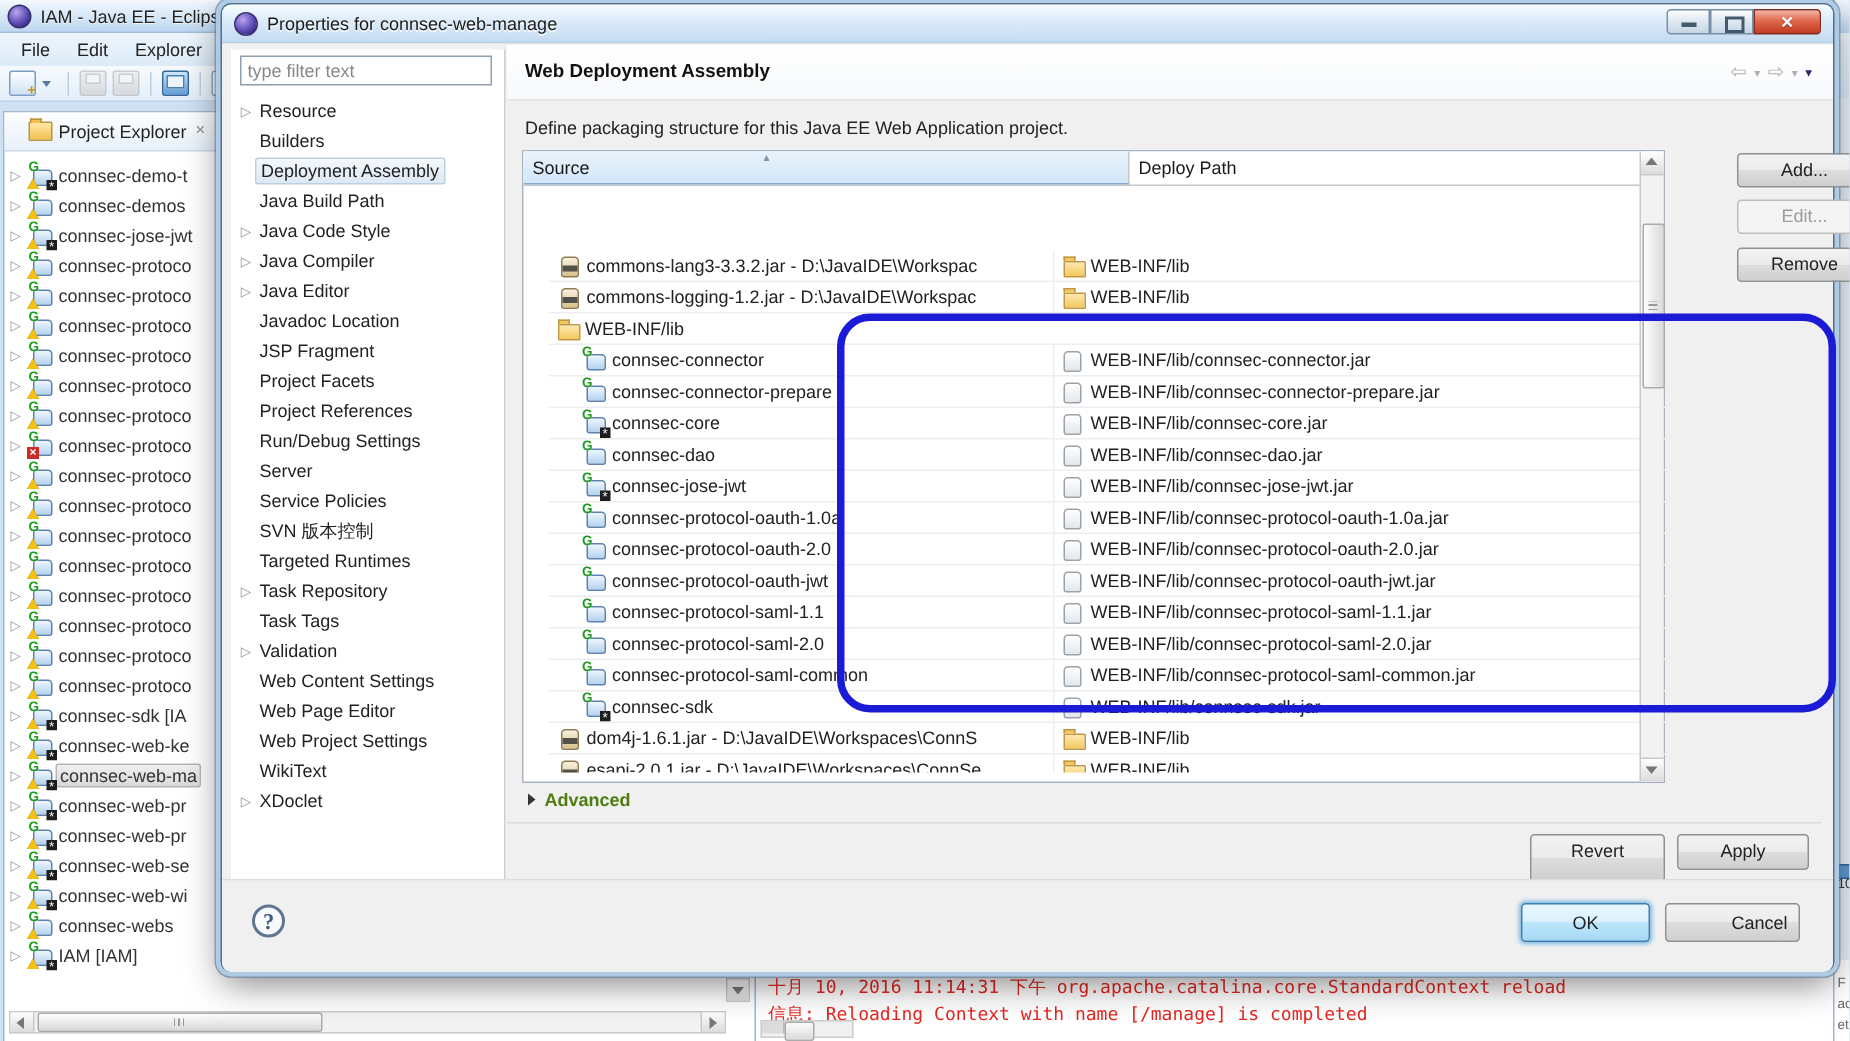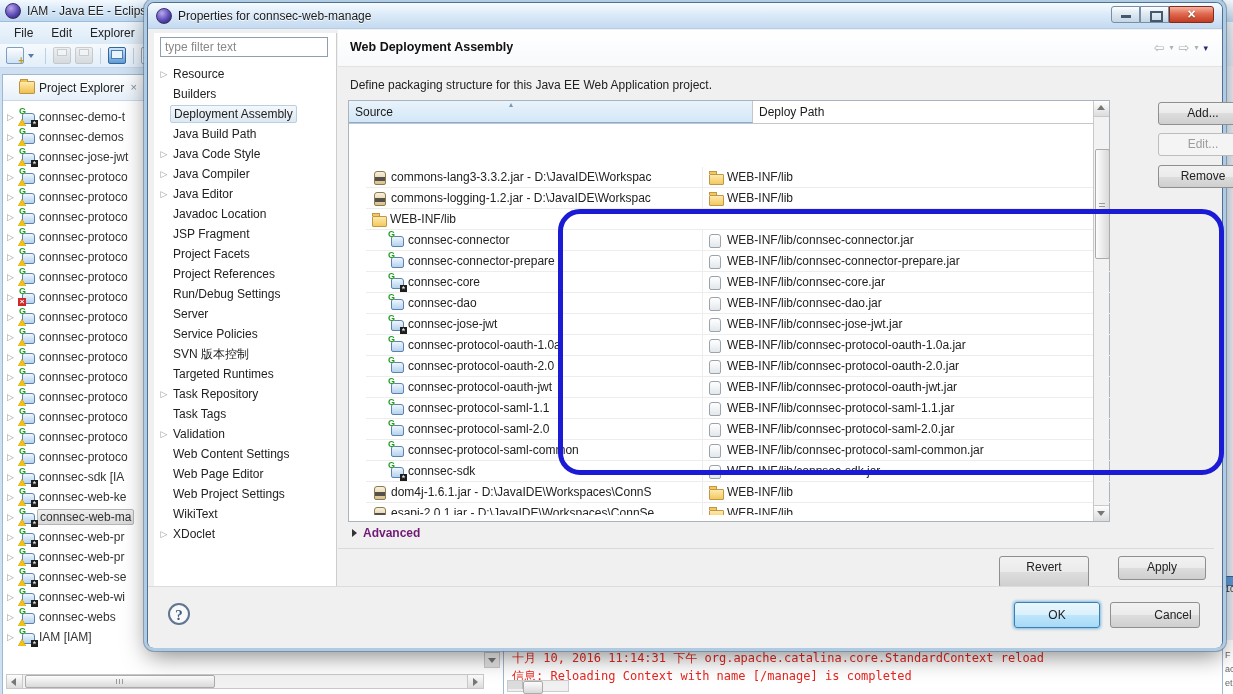--- a/index.html
+++ b/index.html
@@ -157,23 +157,23 @@
 
   .btn{position:absolute;height:23px;box-sizing:border-box;border:1px solid #8e8f8f;border-radius:3px;
     background:linear-gradient(180deg,#f2f2f2,#ebebeb 50%,#dddddd 50%,#cfcfcf);
     font-family:inherit;font-size:12px;color:#222;text-align:center;line-height:21px;}
   .btn.disabled{color:#9c9c9c;border-color:#bdbdbd;background:#f4f4f4;}
   .btn-add{left:820px;top:72px;width:90px;}
   .btn-edit{left:820px;top:103px;width:90px;}
   .btn-remove{left:820px;top:135px;width:90px;}
   .advanced{position:absolute;left:14px;top:496px;display:flex;align-items:center;gap:6px;}
   .adv-arrow{width:0;height:0;border-top:4px solid transparent;border-bottom:4px solid transparent;border-left:5px solid #333;}
-  .adv-lbl{font-weight:bold;font-size:12px;color:#701a75;}
+  .adv-lbl{font-weight:bold;font-size:12px;color:#4d7c0f;}
   .sep1{position:absolute;left:0px;top:518px;width:876px;height:1px;background:#dadada;}
-  .btn-revert{left:661px;top:526px;width:90px;height:32px;}
+  .btn-revert{left:682px;top:526px;width:90px;height:32px;}
   .btn-apply{left:780px;top:526px;width:88px;height:24px;}
 
   .dlg-bottom{position:absolute;left:0;top:583px;width:1074px;height:61px;border-top:1px solid #dcdcdc;border-radius:0 0 6px 6px;background:#f0f0f0;}
   .help{position:absolute;left:20px;top:16px;width:22px;height:22px;border-radius:50%;border:2px solid #5f7590;color:#425c7d;
     font-family:"Liberation Serif","DejaVu Serif",serif;font-weight:bold;font-size:15px;text-align:center;line-height:20px;background:#f7f9fb;box-sizing:border-box;}
   .btn-ok{left:866px;top:15px;width:86px;height:26px;line-height:24px;
     border:1px solid #3c7fb1;box-shadow:0 0 3px 1px #7ab8e0;
     background:linear-gradient(180deg,#eaf6fd,#d9f0fc 50%,#bee6fd 50%,#a7d9f5);}
   .btn-cancel{left:962px;top:15px;width:90px;height:26px;line-height:24px;padding-left:36px;}
 </style>

